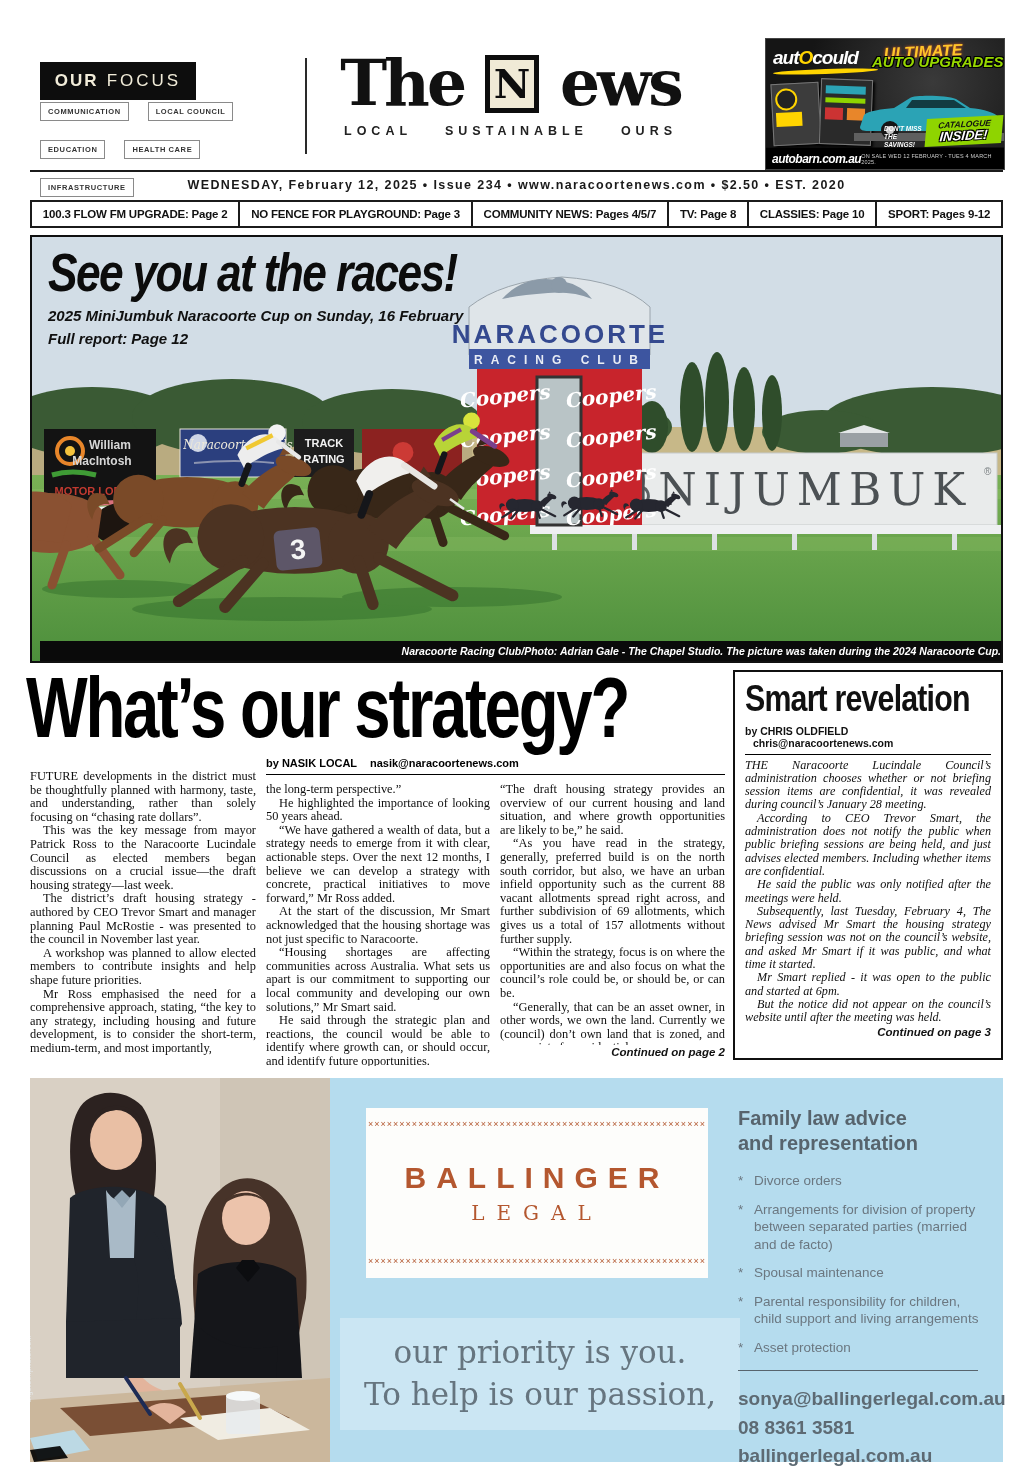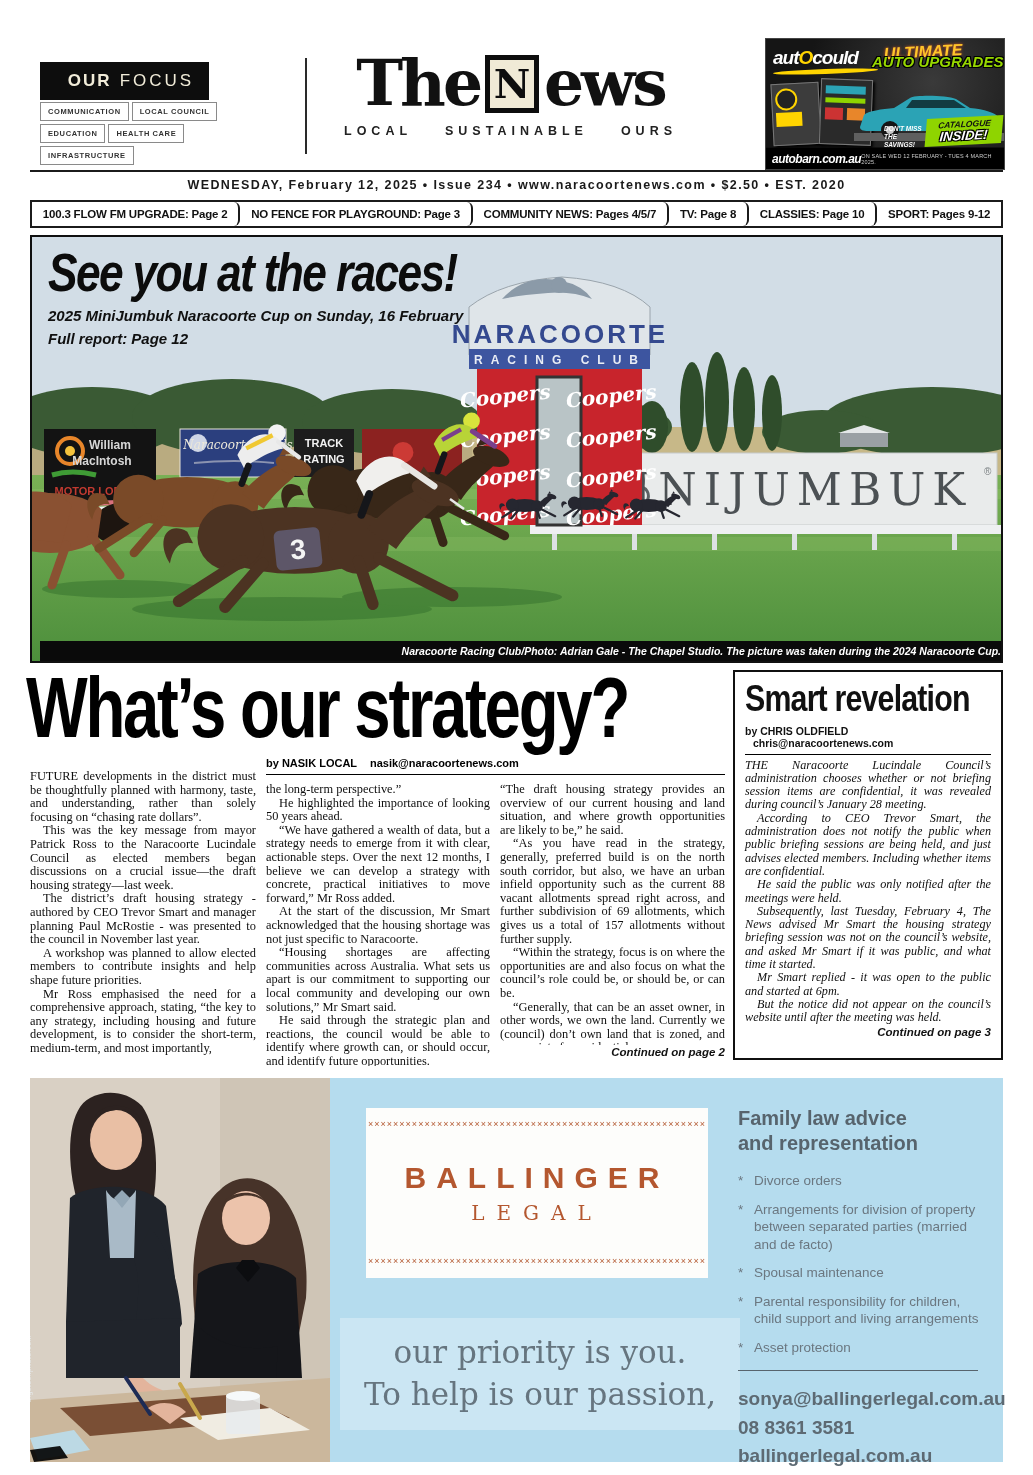--- a/index.html
+++ b/index.html
@@ -2,29 +2,29 @@
 <html><head>
 <meta charset="utf-8">
 <style>
   html,body{margin:0;padding:0;background:#e9e9e9;}
   #page{position:relative;width:1033px;height:1475px;background:#ffffff;overflow:hidden;
         font-family:"Liberation Sans",sans-serif;color:#111;}
   .abs{position:absolute;}
 
   
   #focus-box{left:40px;top:62px;width:156px;height:38px;background:#0d0d0d;color:#f1ecd9;
-             display:flex;align-items:center;justify-content:center;letter-spacing:3px;font-size:17px;padding-left:13px;}
+             display:flex;align-items:center;justify-content:center;letter-spacing:3px;font-size:17px;}
   #focus-box .b{font-weight:bold;margin-right:8px;letter-spacing:2px;}
-  #focus-tags{left:40px;top:102px;width:220px;display:flex;flex-wrap:wrap;gap:3px;}
+  #focus-tags{left:40px;top:102px;width:220px;display:flex;flex-wrap:wrap;gap:19px;}
   .focus-tag{border:1px solid #8a8a8a;background:#fff;color:#333;font-size:7.5px;font-weight:bold;
              letter-spacing:.6px;padding:4px 7px;white-space:nowrap;}
   #header-divider{left:305px;top:58px;width:2px;height:96px;background:#2a2a2a;}
 
   #masthead{left:338px;top:52px;width:345px;text-align:center;}
-  .mast-row{display:flex;align-items:center;justify-content:center;gap:2px;}
+  .mast-row{display:flex;align-items:center;justify-content:center;gap:18px;}
   .mast-word{font-family:"DejaVu Serif",serif;font-weight:bold;font-size:63px;letter-spacing:-3px;line-height:1;}
   .mast-nbox{width:54px;height:58px;background:#0d0d0d;display:flex;align-items:center;justify-content:center;margin:0 3px;}
   .mast-nbox .inner{width:44px;height:48px;background:#f0ead6;display:flex;align-items:center;justify-content:center;}
   .mast-nbox .inner span{font-family:"DejaVu Serif",serif;font-weight:bold;font-size:40px;color:#0d0d0d;line-height:1;}
   #mast-tagline{display:flex;justify-content:space-between;margin-top:9px;padding:0 6px;
                 font-size:12.5px;font-weight:bold;letter-spacing:5px;color:#222;}
 
   
   #autobarn{left:765px;top:38px;width:238px;height:130px;background:#101010;border:1px solid #444;overflow:hidden;cursor:pointer;}
   #ab-main{position:absolute;left:0;top:0;right:0;height:108px;
@@ -50,21 +50,21 @@
              justify-content:space-between;padding:0 6px;}
   #ab-site{font-weight:bold;font-style:italic;font-size:12px;color:#fff;letter-spacing:-0.5px;}
   #ab-sale{font-size:5.5px;color:#ccc;letter-spacing:.2px;}
 
   
   #header-rule{left:30px;top:170px;width:973px;height:2px;background:#1b1b1b;}
   #dateline{left:30px;top:178px;width:973px;text-align:center;font-size:12.5px;font-weight:bold;
             letter-spacing:1.4px;color:#1a1a1a;}
   #navstrip{left:30px;top:200px;width:973px;height:28px;display:flex;border:2px solid #1b1b1b;box-sizing:border-box;}
   .nav-item{flex:1 1 auto;display:flex;align-items:center;justify-content:center;font-size:11.5px;font-weight:bold;
-            letter-spacing:-0.2px;border-right:2px solid #1b1b1b;padding:0 8px;white-space:nowrap;cursor:pointer;border-radius:6px;}
+            letter-spacing:-0.2px;border-right:2px solid #1b1b1b;padding:0 8px;white-space:nowrap;cursor:pointer;}
   .nav-item:last-child{border-right:none;}
 
   
   #hero{left:30px;top:235px;width:969px;height:424px;border:2px solid #101010;
         background:linear-gradient(#d6e0e9,#c9d6e1);overflow:hidden;}
   #hero svg{position:absolute;left:0;top:0;}
   #hero-headline{position:absolute;left:16px;top:4px;font-style:italic;font-weight:bold;font-size:54px;
                  letter-spacing:-2px;color:#0c0c0c;transform:scaleX(.82);transform-origin:0 50%;white-space:nowrap;}
   #hero-sub{position:absolute;left:16px;top:68px;font-style:italic;font-weight:bold;font-size:15px;color:#101010;line-height:1.5;}
   #hero-caption{position:absolute;left:8px;bottom:0;width:100%;height:20px;background:#0a0a0a;color:#fff;

